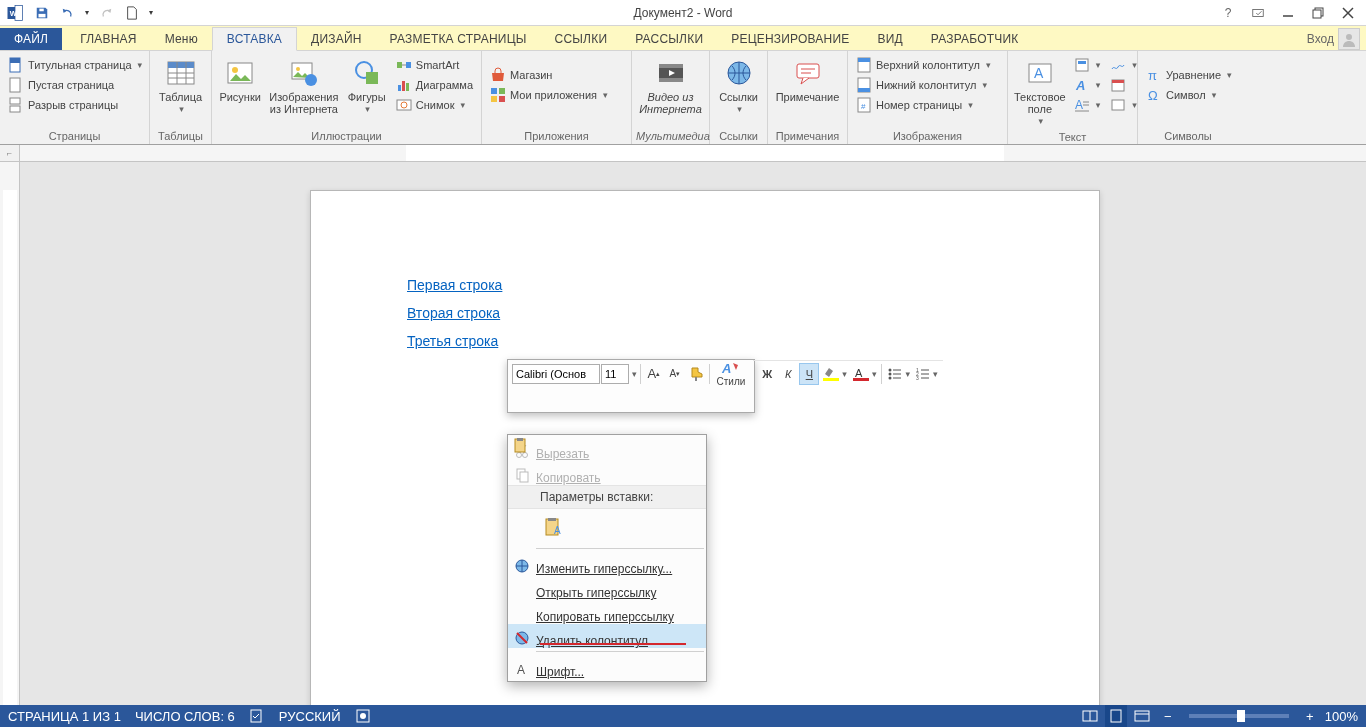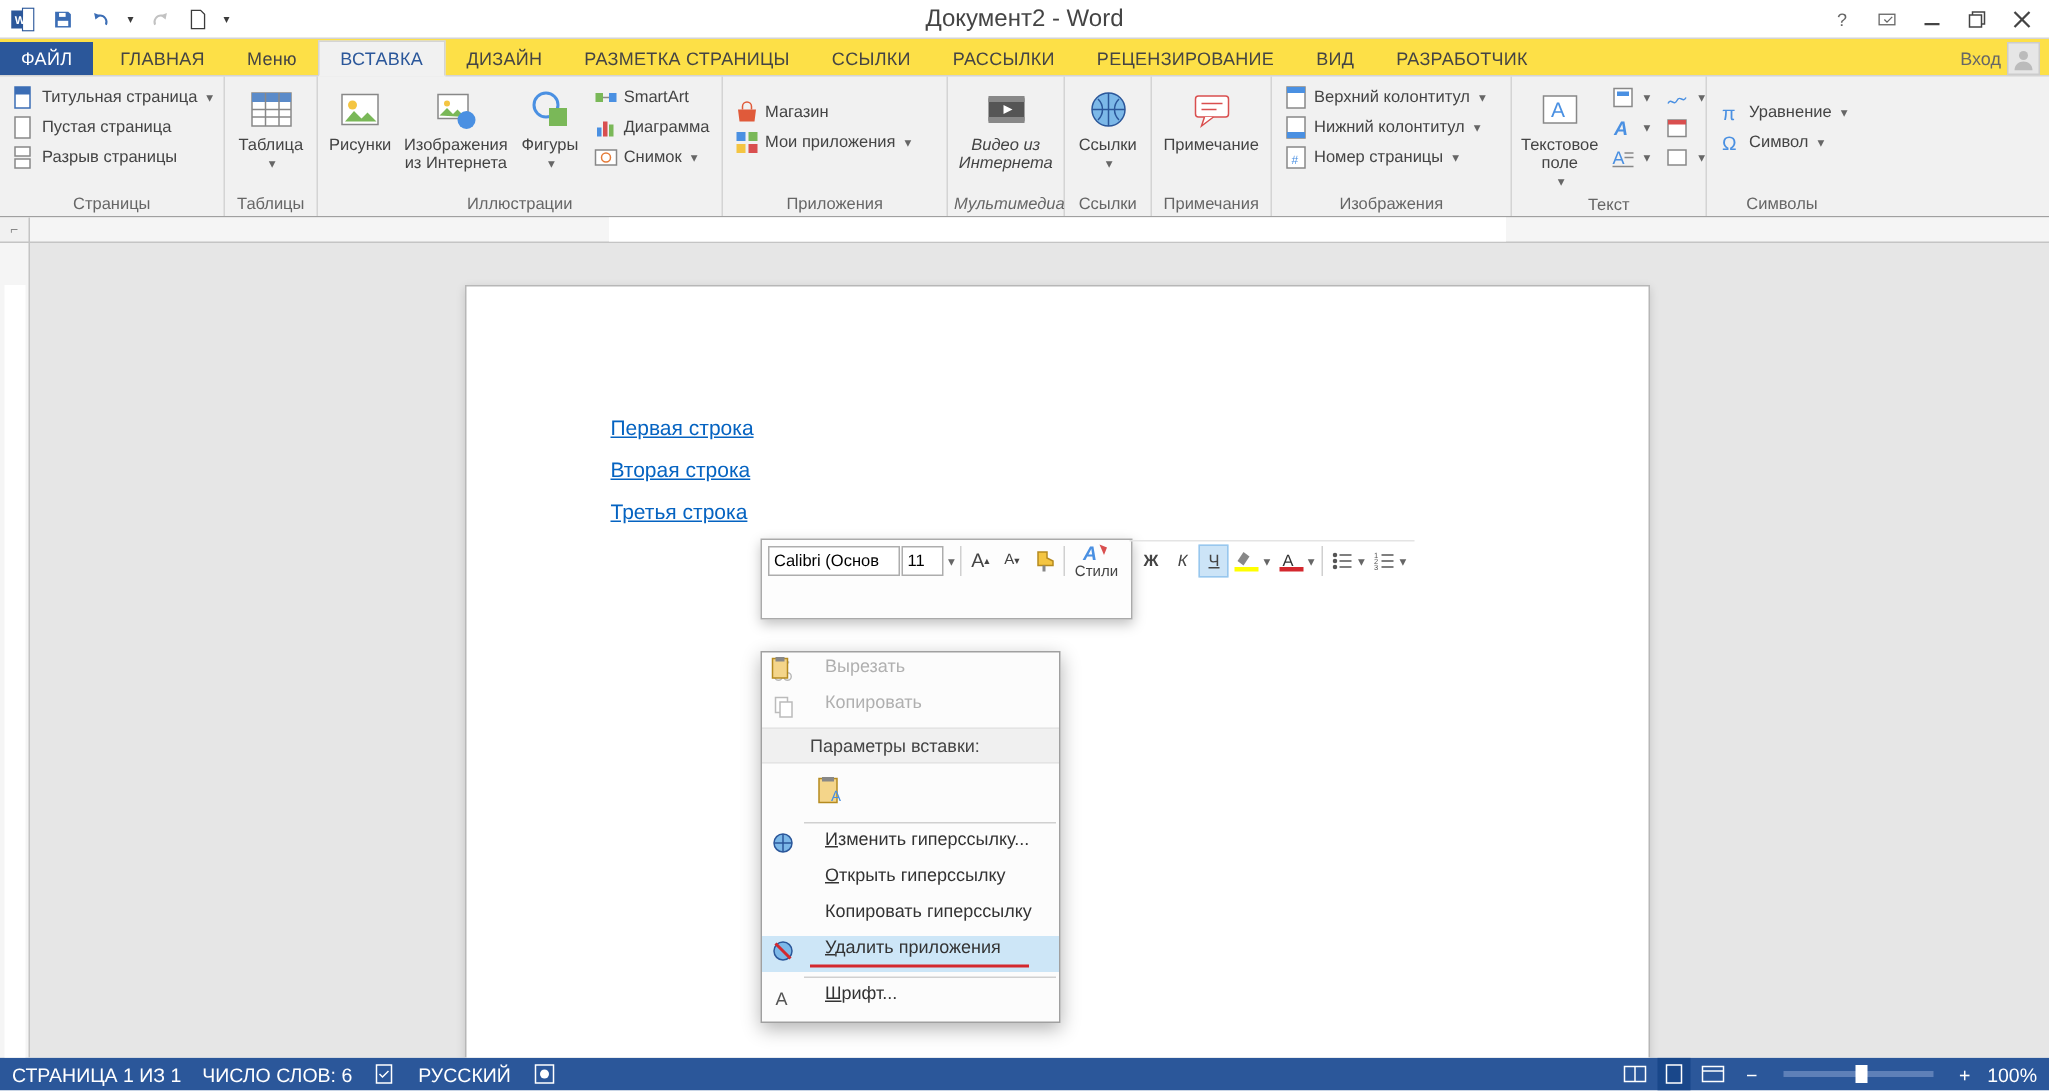--- a/index.html
+++ b/index.html
@@ -5,26 +5,26 @@
 * { box-sizing: border-box; margin: 0; padding: 0; font-family: 'Segoe UI', Tahoma, sans-serif; }
 body { background: #fff; width: 1366px; height: 727px; overflow: hidden; font-size: 12px; color: #444; user-select: none; }
 
 
 .titlebar { height: 26px; background: #fff; border-bottom: 1px solid #d4d4d4; display: flex; align-items: center; position: relative; }
 .app-icon { width: 18px; height: 18px; margin: 0 6px; display:flex;align-items:center;justify-content:center;}
 .app-icon svg { width:18px;height:18px; }
 .qat { display: flex; align-items: center; gap: 2px; }
 .qat .qbtn { width: 24px; height: 24px; display: flex; align-items: center; justify-content: center; color:#3b3b3b; cursor:pointer; }
 .qat .qbtn.disabled { color:#c2c2c2; }
-.title-center { position:absolute; left:0; right:0; text-align:center; pointer-events:none; font-size:16px; color:#444; }
+.title-center { position:absolute; left:0; right:0; text-align:center; pointer-events:none; font-size:12px; color:#444; }
 .title-right { margin-left:auto; display:flex; align-items:center; gap:2px; padding-right:4px; }
 .title-right .tbtn { width:28px; height:26px; display:flex; align-items:center; justify-content:center; color:#666; cursor:pointer; }
 
 
-.ribbon-tabs { height: 24px; background:#fde047; display:flex; align-items:flex-end; position:relative; }
+.ribbon-tabs { height: 24px; background:#fef9c3; display:flex; align-items:flex-end; position:relative; }
 .rtab { padding: 4px 14px 4px 14px; font-size:12px; color:#444; cursor:pointer; text-transform:uppercase; letter-spacing:0.2px; }
 .rtab.file { background:#2b579a; color:#fff; margin-right:4px; }
 .rtab.active { color:#2b579a; border:1px solid #d4d4d4; border-bottom:1px solid #f1f1f1; background:#f1f1f1; position:relative; top:1px; }
 .rtabs-right { margin-left:auto; display:flex; align-items:center; padding-right:6px; gap:6px; }
 .user-btn { display:flex; align-items:center; gap:4px; font-size:12px; color:#666; }
 .user-avatar { width:22px; height:22px; background:#e6e6e6; border:1px solid #ccc; display:flex;align-items:center;justify-content:center; }
 
 
 .ribbon { height: 95px; background:#f1f1f1; border-top:1px solid #d4d4d4; border-bottom:1px solid #a0a0a0; display:flex; }
 .group { border-right:1px solid #d4d4d4; display:flex; flex-direction:column; justify-content:space-between; padding:4px 4px 2px 4px; }
@@ -53,21 +53,21 @@
 .mini-row { display:flex; align-items:center; height:27px; padding:0 4px; gap:1px; }
 .mini-row + .mini-row { border-top:1px solid #e4e4e4; }
 .font-combo { height:20px; border:1px solid #adadad; background:#fff; font-size:11px; padding:1px 3px; }
 .mini-btn { min-width:20px; height:22px; display:flex; align-items:center; justify-content:center; font-size:11px; cursor:pointer; padding:0 2px; }
 .mini-btn.toggled { background:#cce4f7; border:1px solid #98c7ee; }
 .mini-sep { width:1px; height:20px; background:#d0d0d0; margin:0 2px; }
 .styles-btn { display:flex; flex-direction:column; align-items:center; font-size:10px; padding:2px 4px; }
 
 
 .context-menu { position:absolute; left:487px; top:272px; width:200px; background:#fcfcfc; border:1px solid #a0a0a0; box-shadow:0 4px 12px rgba(0,0,0,0.3); padding:2px 0; }
-.cm-item { display:flex; align-items:flex-start; height:24px; padding:0 8px 0 4px; gap:18px; font-size:12px; cursor:pointer; color:#333; position:relative;}
+.cm-item { display:flex; align-items:flex-end; height:24px; padding:0 8px 0 4px; gap:4px; font-size:12px; cursor:pointer; color:#333; position:relative;text-decoration:underline;}
 .cm-item.disabled { color:#b0b0b0; }
 .cm-item.hover { background:#cde6f7; }
 .cm-item .cm-ico { width:20px; height:20px; display:flex;align-items:center;justify-content:center; flex-shrink:0; }
 .cm-sep { height:1px; background:#d0d0d0; margin:3px 2px 3px 28px; }
 .cm-header { font-size:12px; color:#444; padding:4px 8px 4px 32px; background:#f0f0f0; border-top:1px solid #e4e4e4; border-bottom:1px solid #e4e4e4;}
 .cm-paste-row { padding:4px 4px 4px 32px; }
 .cm-paste-btn { width:28px; height:28px; border:1px solid transparent; display:inline-flex;align-items:center;justify-content:center; cursor:pointer; }
 .red-underline { position:absolute; left:32px; right:20px; bottom:3px; height:2px; background:#d4282e; }
 .cm-text { white-space:nowrap; }
 .cm-text u { text-decoration:underline; }
@@ -654,21 +654,21 @@
             <span class="cm-ico"></span>
             <span class="cm-text">Копировать гиперссылку</span>
           </div>
         <div class="cm-item hover">
             <span class="cm-ico">
               <svg width="16" height="16">
                 <circle cx="8" cy="8" r="6" fill="#7cb8e8" stroke="#2b579a"></circle>
                 <line x1="3" y1="3" x2="13" y2="13" stroke="#d4282e" stroke-width="2"></line>
               </svg>
             </span>
-            <span class="cm-text"><u>У</u><span>далить приложения</span></span>
+            <span class="cm-text"><u>У</u><span>далить колонтитул</span></span>
             <div class="red-underline"></div>
           </div>
         <div class="cm-sep"></div>
         <div class="cm-item">
             <span class="cm-ico">
               <svg width="16" height="16">
                 <text x="3" y="13" font-size="12" fill="#555">A</text>
               </svg>
             </span>
             <span class="cm-text"><u>Ш</u><span>рифт...</span></span>

